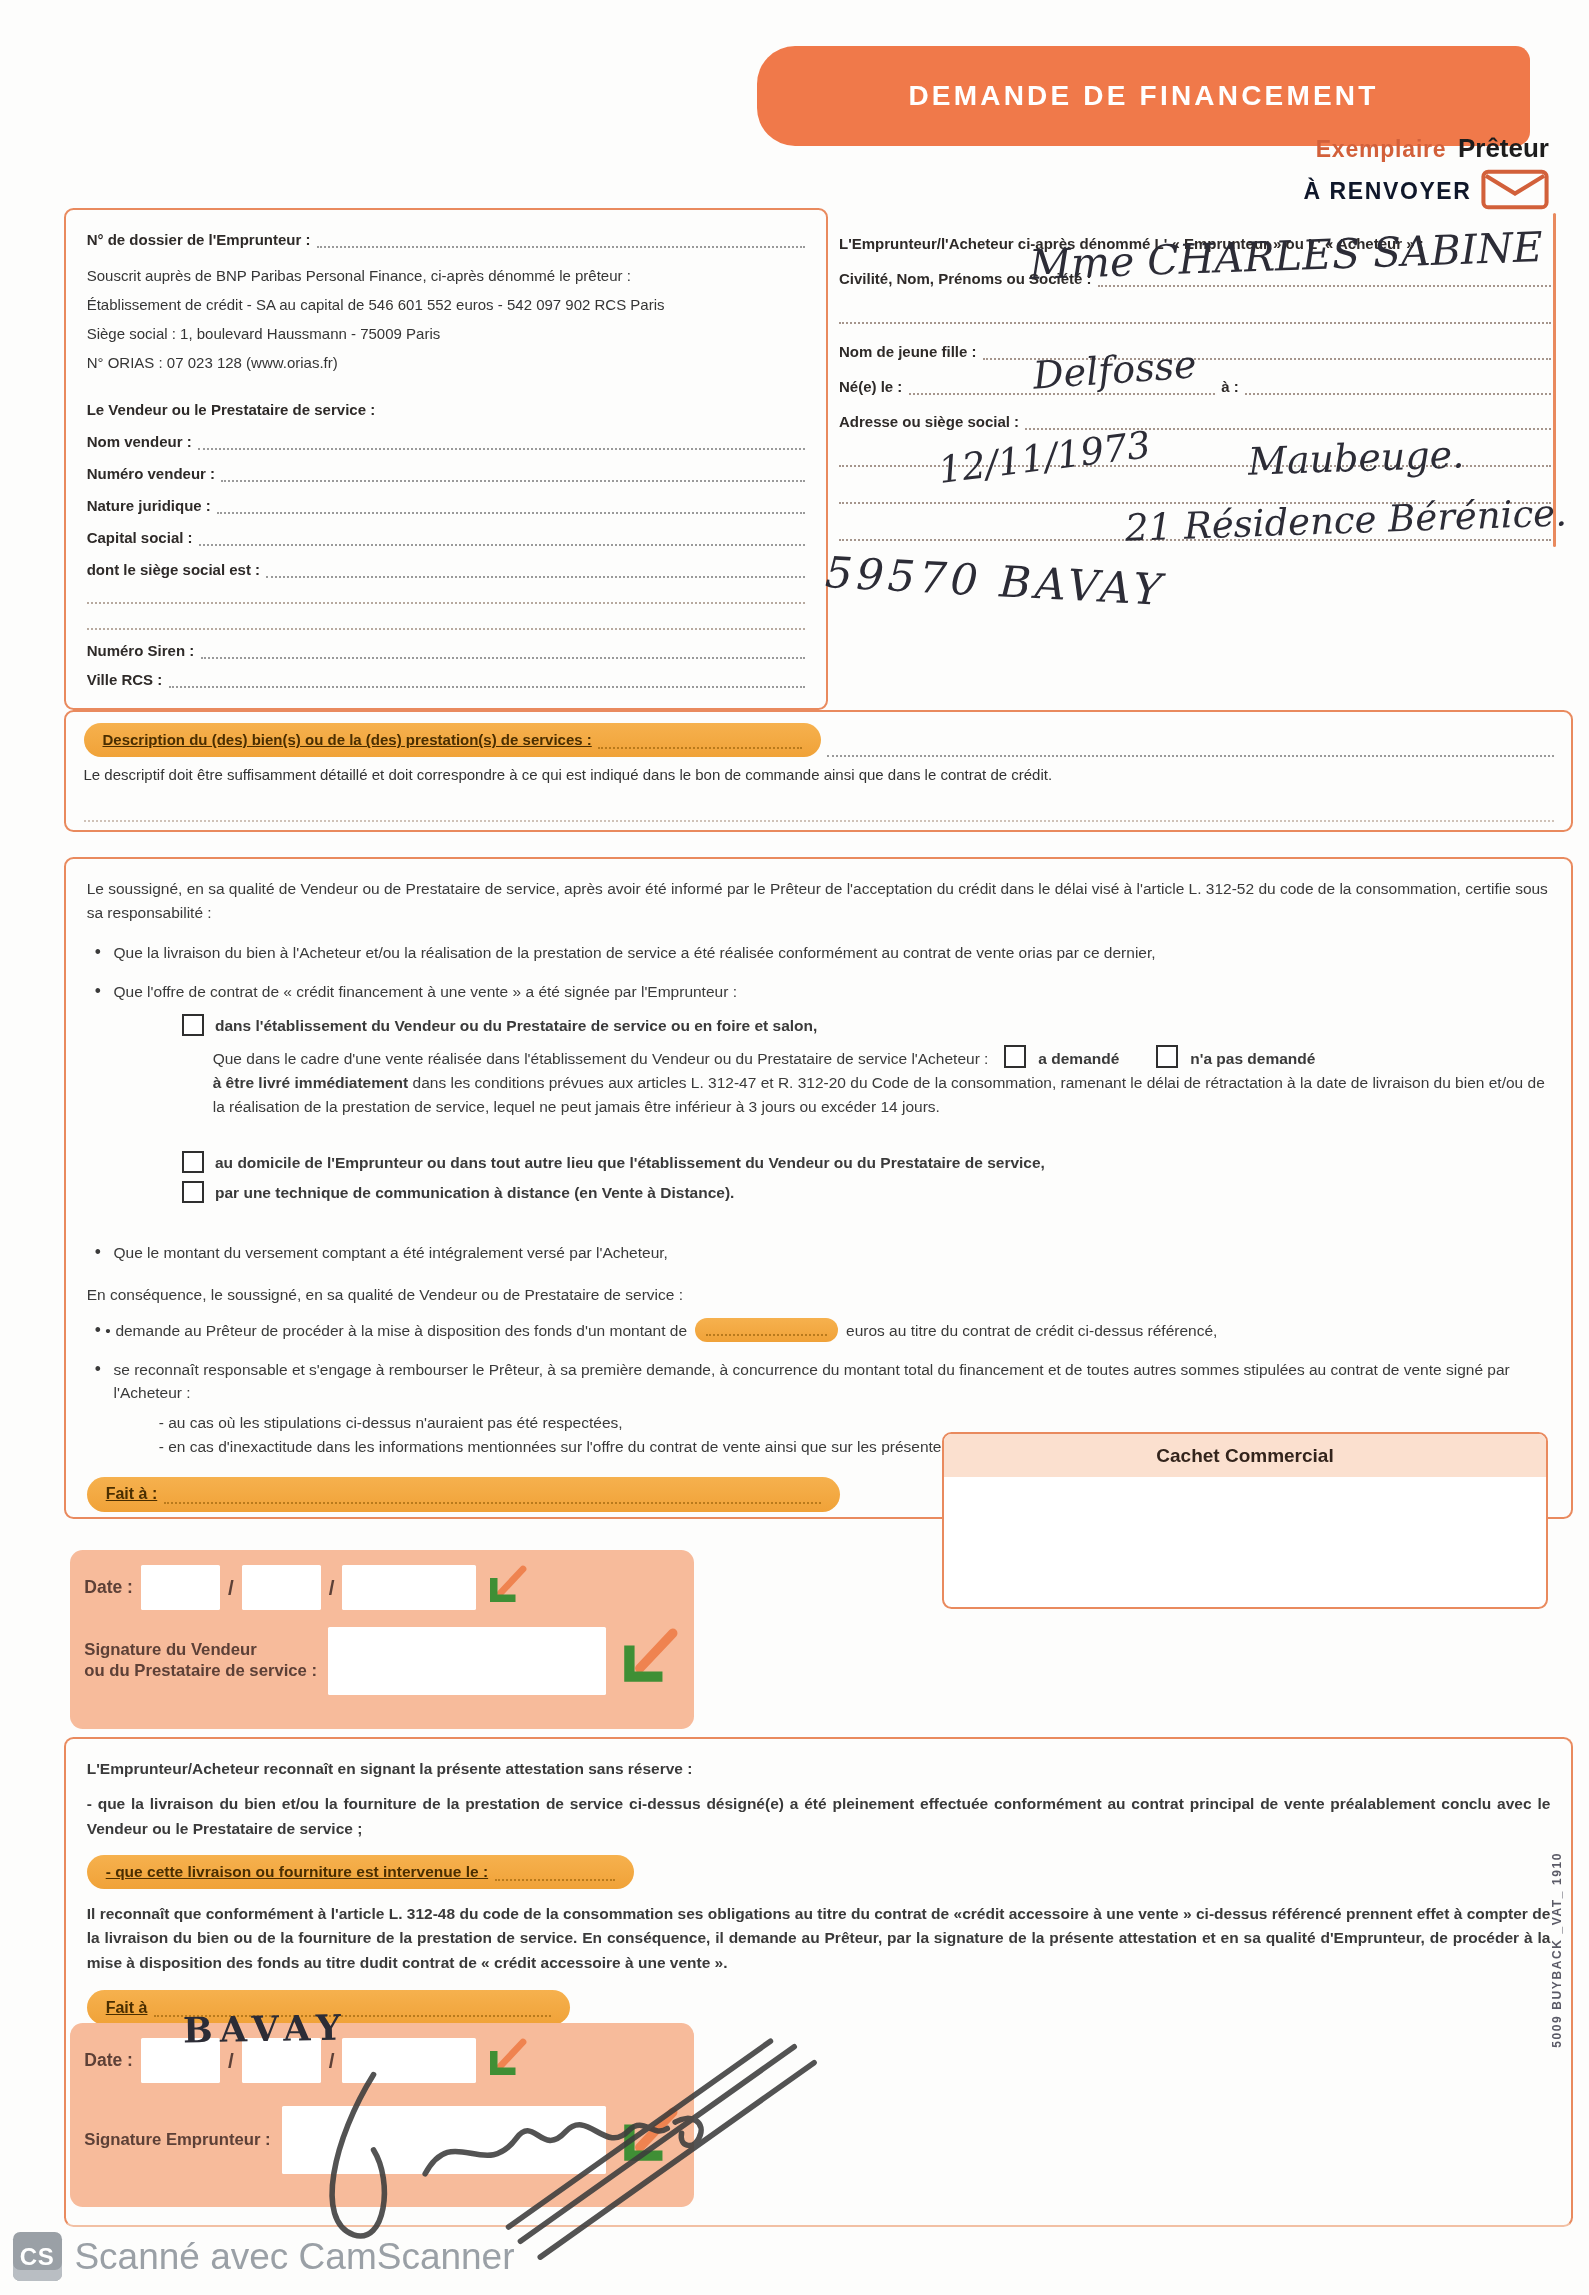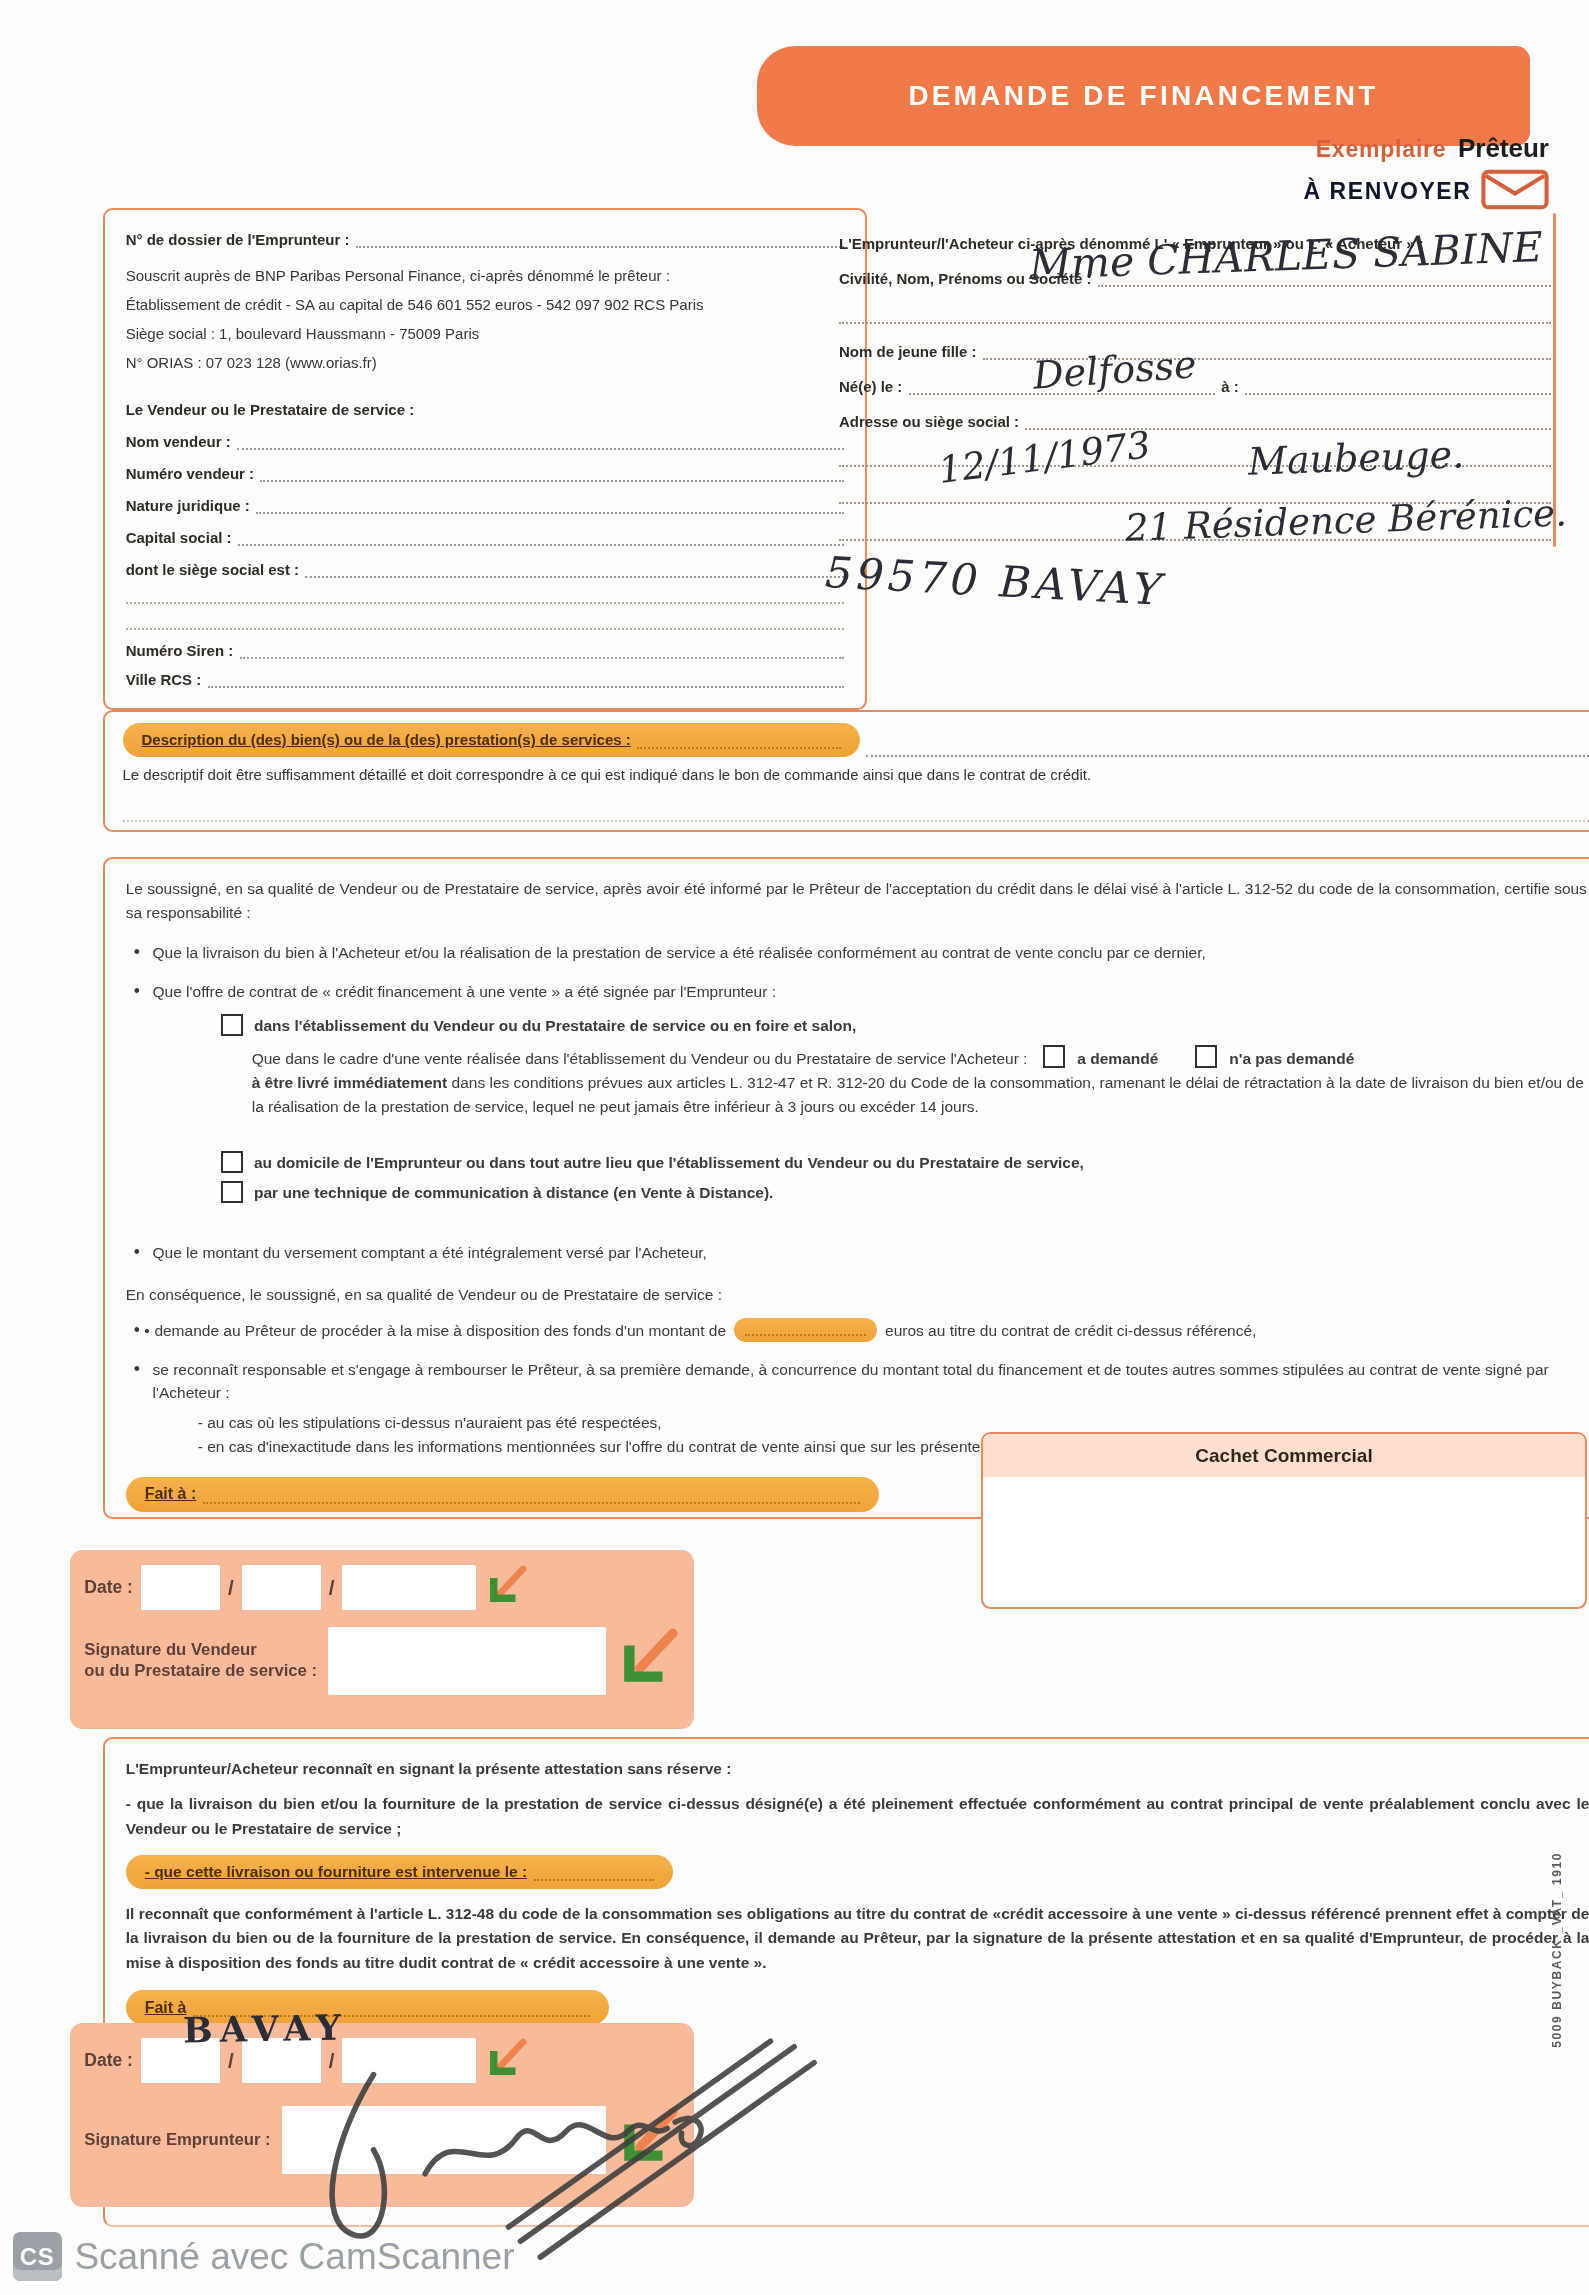--- a/index.html
+++ b/index.html
@@ -14,21 +14,21 @@
   #banner-attestation{left:773px;top:1648px;width:773px;height:67px;font-size:27px;}
 
   
   .copy-block{position:absolute;right:41px;top:134px;text-align:right;line-height:1.15;}
   .copy-row1 .t1{color:#d2603a;font-weight:bold;font-size:23px;letter-spacing:0.8px;}
   .copy-row1 .t2{color:#1d1d1d;font-weight:bold;font-size:26px;margin-left:8px;}
   .copy-row2{display:flex;align-items:center;justify-content:flex-end;gap:9.5px;margin-top:4.8px;}
   .copy-row2 .t3{color:#0f172a;font-weight:bold;font-size:23px;letter-spacing:1.6px;}
 
   
-  .obox{position:absolute;border:2.4px solid #e98a5e;border-radius:9.5px;background:transparent;margin-left:39px;}
+  .obox{position:absolute;border:2.4px solid #e98a5e;border-radius:9.5px;background:transparent;}
   .lbl{font-weight:bold;color:#2e2a28;}
   .dots{flex:1;border-bottom:2.4px dotted #9a9a9a;height:1.05em;margin-left:6.4px;}
   .frow{display:flex;align-items:flex-end;}
   .dotrow{border-bottom:2.4px dotted #b7a99f;height:24px;}
 
   
   #box-lender{left:64px;top:208px;width:760px;height:498px;padding:0;}
   #box-lender .inner{padding:20.7px 20.7px 0 20.7px;font-size:15px;}
   #box-lender .para{line-height:29px;color:#353535;}
   #box-lender .frow{margin-top:14.3px;}
@@ -234,21 +234,21 @@
       </div>
       <div class="caption">Le descriptif doit être suffisamment détaillé et doit correspondre à ce qui est indiqué dans le bon de commande ainsi que dans le contrat de crédit.</div>
       <div class="dotrow"></div>
     </div>
   </div>
 
   <div class="obox" id="box-cert">
     <div class="inner">
       <p>Le soussigné, en sa qualité de Vendeur ou de Prestataire de service, après avoir été informé par le Prêteur de l'acceptation du crédit dans le délai visé à l'article L. 312-52 du code de la consommation, certifie sous sa responsabilité :</p>
       <div class="bull">
-          <span>Que la livraison du bien à l'Acheteur et/ou la réalisation de la prestation de service a été réalisée conformément au contrat de vente conclu par ce dernier,</span>
+          <span>Que la livraison du bien à l'Acheteur et/ou la réalisation de la prestation de service a été réalisée conformément au contrat de vente orias par ce dernier,</span>
         </div>
       <div class="bull">
           <span>Que l'offre de contrat de « crédit financement à une vente » a été signée par l'Emprunteur :</span>
         </div>
       <div class="cbrow indent1">
         <span class="cb"></span>
         <span class="b" style="font-weight:bold;">dans l'établissement du Vendeur ou du Prestataire de service ou en foire et salon,</span>
       </div>
       <div class="indent2" style="line-height:1.55;">
         <span>Que dans le cadre d'une vente réalisée dans l'établissement du Vendeur ou du Prestataire de service l'Acheteur :</span>

